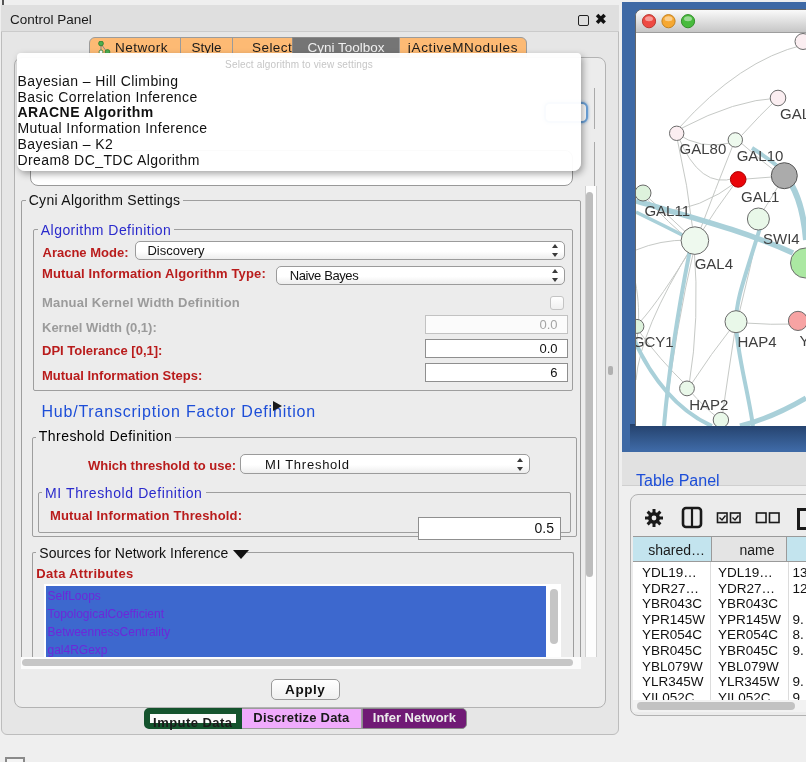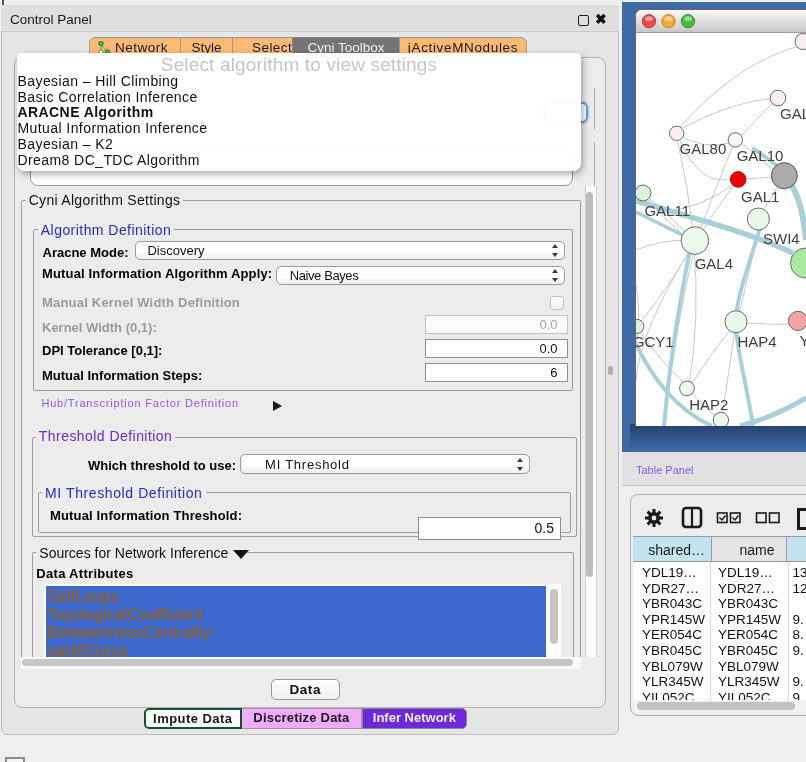--- a/index.html
+++ b/index.html
@@ -1,20 +1,20 @@
 <!DOCTYPE html>
 <html><head>
 <meta charset="utf-8">
 <style>
 * { margin:0; padding:0; box-sizing:border-box; }
 html,body { width:806px; height:762px; }
 body { position:relative; font-family:"Liberation Sans",sans-serif; background:#efefef; overflow:hidden; }
 .abs { position:absolute; }
-.b13 { font-size:13px; font-weight:bold; color:#000000; line-height:13px; }
-.n13 { font-size:11px; color:#8b5cf6; }
+.b13 { font-size:13px; font-weight:bold; color:#b91c1c; line-height:13px; }
+.n13 { font-size:16px; color:#1d4ed8;margin-top:8px; }
 .dis { color:#9b9b9b !important; }
 .combo { position:absolute; background:linear-gradient(#ffffff 55%,#ededed); border:1px solid #9b9b9b; border-radius:5px; font-size:13px; color:#111; }
 .combo .ar { position:absolute; right:6px; top:50%; width:6px; height:13px; margin-top:-6.5px; }
 .combo .ar:before { content:""; position:absolute; top:0; left:0; border-left:3px solid transparent; border-right:3px solid transparent; border-bottom:4.5px solid #3a3a3a; }
 .combo .ar:after { content:""; position:absolute; bottom:0; left:0; border-left:3px solid transparent; border-right:3px solid transparent; border-top:4.5px solid #3a3a3a; }
 .field { position:absolute; background:#fff; border:1px solid #8f8f8f; font-size:13px; color:#111; text-align:right; padding-right:9px; }
 .grp { position:absolute; border:1px solid #9e9e9e; border-radius:2px; }
 .grptitle { position:absolute; background:#ececec; padding:0 3px; font-size:14px; line-height:14px; white-space:nowrap; }
 .tab { position:absolute; top:37px; height:21px; background:#fdba74; border:1px solid #9b9b9b; font-size:13.5px; color:#1a1a1a; text-align:center; line-height:20px; }
 </style>
@@ -51,21 +51,21 @@
 
 <div class="grp" style="left:33px;top:229px;width:540px;height:162px;"></div>
 <div class="grptitle" style="left:37.8px;top:222.5px;color:#2a2acc;letter-spacing:0.45px;">Algorithm Definition</div>
 
 <div class="abs b13" style="left:42.5px;top:245.5px;">Aracne Mode:</div>
 <div class="combo" style="left:134.8px;top:241.2px;width:430.5px;height:19px;">
     <span style="position:absolute;left:11.6px;top:0.5px;">Discovery</span>
     <span class="ar"></span>
   </div>
 
-<div class="abs b13" style="left:42px;top:267px;letter-spacing:0.15px;">Mutual Information Algorithm Apply:</div>
+<div class="abs b13" style="left:42px;top:267px;letter-spacing:0.15px;">Mutual Information Algorithm Type:</div>
 <div class="combo" style="left:276.1px;top:265.8px;width:289.2px;height:19px;">
     <span style="position:absolute;left:12.6px;top:1px;letter-spacing:-0.4px;">Naive Bayes</span>
     <span class="ar"></span>
   </div>
 
 <div class="abs b13 dis" style="left:42px;top:295.5px;letter-spacing:0.2px;">Manual Kernel Width Definition</div>
 <div class="abs" style="left:550px;top:296px;width:14px;height:14px;background:linear-gradient(#ffffff,#f0f0f0);border:1px solid #c4c4c4;border-radius:3px;"></div>
 
 <div class="abs b13 dis" style="left:42px;top:320.5px;">Kernel Width (0,1):</div>
 <div class="field" style="left:425px;top:315px;width:142.5px;height:19px;background:#fbfbfb;border-color:#c2c2c2;color:#a5a5a5;line-height:17px;">0.0</div>
@@ -73,65 +73,65 @@
 <div class="abs b13" style="left:42px;top:344px;">DPI Tolerance [0,1]:</div>
 <div class="field" style="left:425px;top:339px;width:142.5px;height:19px;line-height:17px;">0.0</div>
 
 <div class="abs b13" style="left:42px;top:369px;">Mutual Information Steps:</div>
 <div class="field" style="left:425px;top:363px;width:142.5px;height:19px;line-height:17px;">6</div>
 
 <div class="abs n13" style="left:41.4px;top:397px;letter-spacing:0.8px;line-height:13px;">Hub/Transcription Factor Definition</div>
 <div class="abs" style="left:272.6px;top:400.9px;width:0;height:0;border-top:5.6px solid transparent;border-bottom:5.6px solid transparent;border-left:9.5px solid #1a1a1a;"></div>
 
 <div class="grp" style="left:32px;top:436.5px;width:545px;height:100.5px;"></div>
-<div class="grptitle" style="left:35.8px;top:429px;color:#6d28d9;letter-spacing:0.45px;">Threshold Definition</div>
+<div class="grptitle" style="left:35.8px;top:429px;color:#000000;letter-spacing:0.45px;">Threshold Definition</div>
 
 <div class="abs b13" style="left:88px;top:459px;">Which threshold to use:</div>
 <div class="combo" style="left:239.6px;top:454.1px;width:290.7px;height:20px;">
     <span style="position:absolute;left:24.5px;top:2px;letter-spacing:0.75px;">MI Threshold</span>
     <span class="ar"></span>
   </div>
 
 <div class="grp" style="left:38px;top:492px;width:533px;height:41px;"></div>
 <div class="grptitle" style="left:42px;top:485.5px;color:#2a2acc;letter-spacing:0.6px;">MI Threshold Definition</div>
 <div class="abs b13" style="left:50px;top:509px;letter-spacing:0.15px;">Mutual Information Threshold:</div>
 <div class="field" style="left:418px;top:506px;width:143px;height:23px;font-size:14px;line-height:20px;padding-right:6px;margin-top:11px;">0.5</div>
 
 <div class="grp" style="left:32px;top:552px;width:541.5px;height:112px;border-bottom:none;"></div>
 <div class="grptitle" style="left:36.3px;top:545.5px;color:#111;">Sources for Network Inference&nbsp;&nbsp;&nbsp;&nbsp;</div>
 <div class="abs" style="left:233px;top:549.5px;width:0;height:0;border-left:8px solid transparent;border-right:8px solid transparent;border-top:9px solid #111;"></div>
 <div class="abs b13" style="left:36.3px;top:567px;letter-spacing:0.3px;">Data Attributes</div>
 
 <div class="abs" style="left:44px;top:584px;width:517px;height:74px;background:#fff;overflow:hidden;">
   <div style="position:absolute;left:1.5px;top:1.8px;width:500.3px;height:73px;background:#3d68ce;"></div>
-  <div style="position:absolute;left:3.5px;top:4.4px;width:490px;font-size:16px;color:#a16207;line-height:17.7px;">SelfLoops<br>TopologicalCoefficient<br>BetweennessCentrality<br>gal4RGexp</div>
+  <div style="position:absolute;left:3.5px;top:4.4px;width:490px;font-size:12px;color:#6d28d9;line-height:17.7px;">SelfLoops<br>TopologicalCoefficient<br>BetweennessCentrality<br>gal4RGexp</div>
   <div style="position:absolute;left:505.6px;top:4.7px;width:8.7px;height:55px;background:#c5c5c5;border-radius:4.3px;"></div>
 </div>
 
 <div class="abs" style="left:584.5px;top:186px;width:12.5px;height:471px;background:#fdfdfd;border-left:1px solid #cfcfcf;border-right:1px solid #cfcfcf;"></div>
 <div class="abs" style="left:585.5px;top:192px;width:7.5px;height:385px;background:#bdbdbd;border-radius:4px;"></div>
 <div class="abs" style="left:20.7px;top:657px;width:560.3px;height:12px;background:#fbfbfb;"></div>
 <div class="abs" style="left:21.5px;top:659.2px;width:551px;height:7px;background:#c6c6c6;border-radius:3.5px;"></div>
 
-<div class="abs" style="left:271px;top:678.5px;width:68.5px;height:21.5px;background:linear-gradient(#ffffff,#efefef);border:1px solid #999;border-radius:5px;text-align:center;line-height:19.5px;font-size:13.5px;font-weight:bold;letter-spacing:0.55px;color:#111;">Data</div>
-
-<div class="abs" style="left:143.6px;top:708.4px;width:98.4px;height:21px;background:#fbfbfb;border:2px solid #14532d;border-radius:5px 0 0 5px;text-align:center;line-height:18.5px;font-size:13px;font-weight:bold;letter-spacing:0.45px;color:#1a1a1a;">Impute Data</div>
+<div class="abs" style="left:271px;top:678.5px;width:68.5px;height:21.5px;background:linear-gradient(#ffffff,#efefef);border:1px solid #999;border-radius:5px;text-align:center;line-height:19.5px;font-size:13.5px;font-weight:bold;letter-spacing:0.55px;color:#111;">Apply</div>
+
+<div class="abs" style="left:143.6px;top:708.4px;width:98.4px;height:21px;background:#fbfbfb;border:6px solid #14532d;border-radius:5px 0 0 5px;text-align:center;line-height:18.5px;font-size:13px;font-weight:bold;letter-spacing:0.45px;color:#1a1a1a;">Impute Data</div>
 <div class="abs" style="left:242px;top:708.4px;width:119.9px;height:21px;background:#f0abfc;border:1px solid #9b9b9b;border-left:none;text-align:center;line-height:18.5px;font-size:13px;font-weight:bold;letter-spacing:0.2px;color:#1a1a1a;">Discretize Data</div>
-<div class="abs" style="left:361.9px;top:708.4px;width:104.9px;height:21px;background:#6d28d9;border:1px solid #8a8a8a;border-radius:0 5px 5px 0;text-align:center;line-height:18.5px;font-size:13px;font-weight:bold;letter-spacing:0px;color:#ececec;">Infer Network</div>
+<div class="abs" style="left:361.9px;top:708.4px;width:104.9px;height:21px;background:#701a75;border:1px solid #8a8a8a;border-radius:0 5px 5px 0;text-align:center;line-height:18.5px;font-size:13px;font-weight:bold;letter-spacing:0px;color:#ececec;">Infer Network</div>
 
 <div class="abs" style="left:30px;top:150px;width:543px;height:35.5px;background:#fff;border:1.5px solid #999;border-radius:8px;"></div>
 <div class="abs" style="left:544px;top:102px;width:44px;height:21px;background:#fff;border:2px solid #6aa1d8;border-radius:6px;box-shadow:0 0 3px #6aa1d8;"></div>
 <div class="abs" style="left:594px;top:88px;width:1px;height:41px;background:#aaa;"></div>
 <div class="abs" style="left:594px;top:142px;width:1px;height:44px;background:#aaa;"></div>
 
 <div class="abs" style="left:40px;top:84px;font-size:13px;color:#888;">Inference Algorithms</div>
 <div class="abs" style="left:40px;top:136px;font-size:13px;color:#888;">Table Data</div>
 
 <div class="abs" style="left:17px;top:52.8px;width:564px;height:118.7px;background:rgba(255,255,255,0.96);border-radius:4px 4px 8px 8px;box-shadow:2px 3px 7px rgba(0,0,0,0.35);"></div>
-<div class="abs" style="left:17px;top:57.5px;width:564px;text-align:center;font-size:19px;color:#c6c6c6;line-height:14px;letter-spacing:0.15px;">Select algorithm to view settings</div>
+<div class="abs" style="left:17px;top:57.5px;width:564px;text-align:center;font-size:10px;color:#c6c6c6;line-height:14px;letter-spacing:0.15px;">Select algorithm to view settings</div>
 <div class="abs" style="left:17.5px;top:73.6px;font-size:14px;color:#111;line-height:15.93px;letter-spacing:0.42px;">Bayesian – Hill Climbing<br>Basic Correlation Inference<br><b>ARACNE Algorithm</b><br>Mutual Information Inference<br>Bayesian – K2<br>Dream8 DC_TDC Algorithm</div>
 
 <div class="abs" style="left:608px;top:366px;width:5px;height:9px;background:#b0b0b0;border-radius:2px;"></div>
 
 <div class="abs" style="left:5px;top:757px;width:20px;height:10px;background:#f4f4f4;border:2px solid #8a8a8a;"></div>
 
 <div id="netframe" class="abs" style="left:622px;top:2px;width:184px;height:450px;background:#3e69a5;"></div>
 <div class="abs" style="left:630px;top:424px;width:176px;height:26px;background:linear-gradient(rgba(10,25,50,0.5),rgba(10,25,50,0));"></div>
 
 <div class="abs" style="left:635px;top:9px;width:175px;height:417px;border:1px solid #666;border-radius:7px 0 0 0;background:#fff;"></div>

